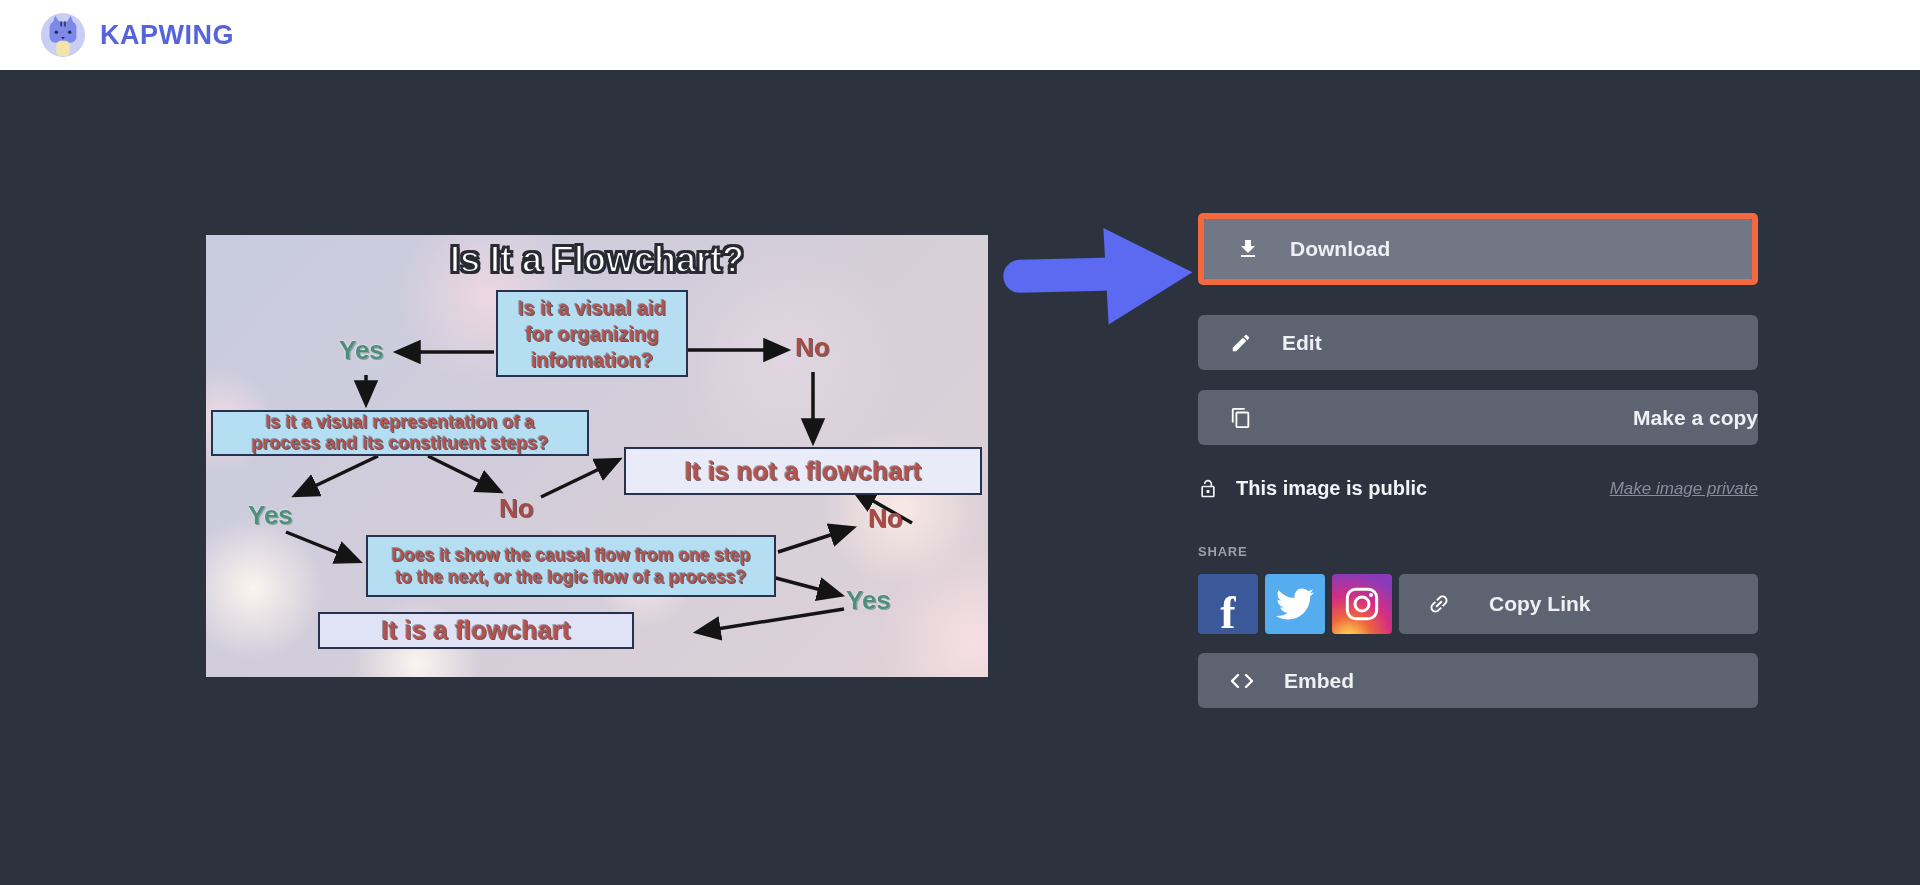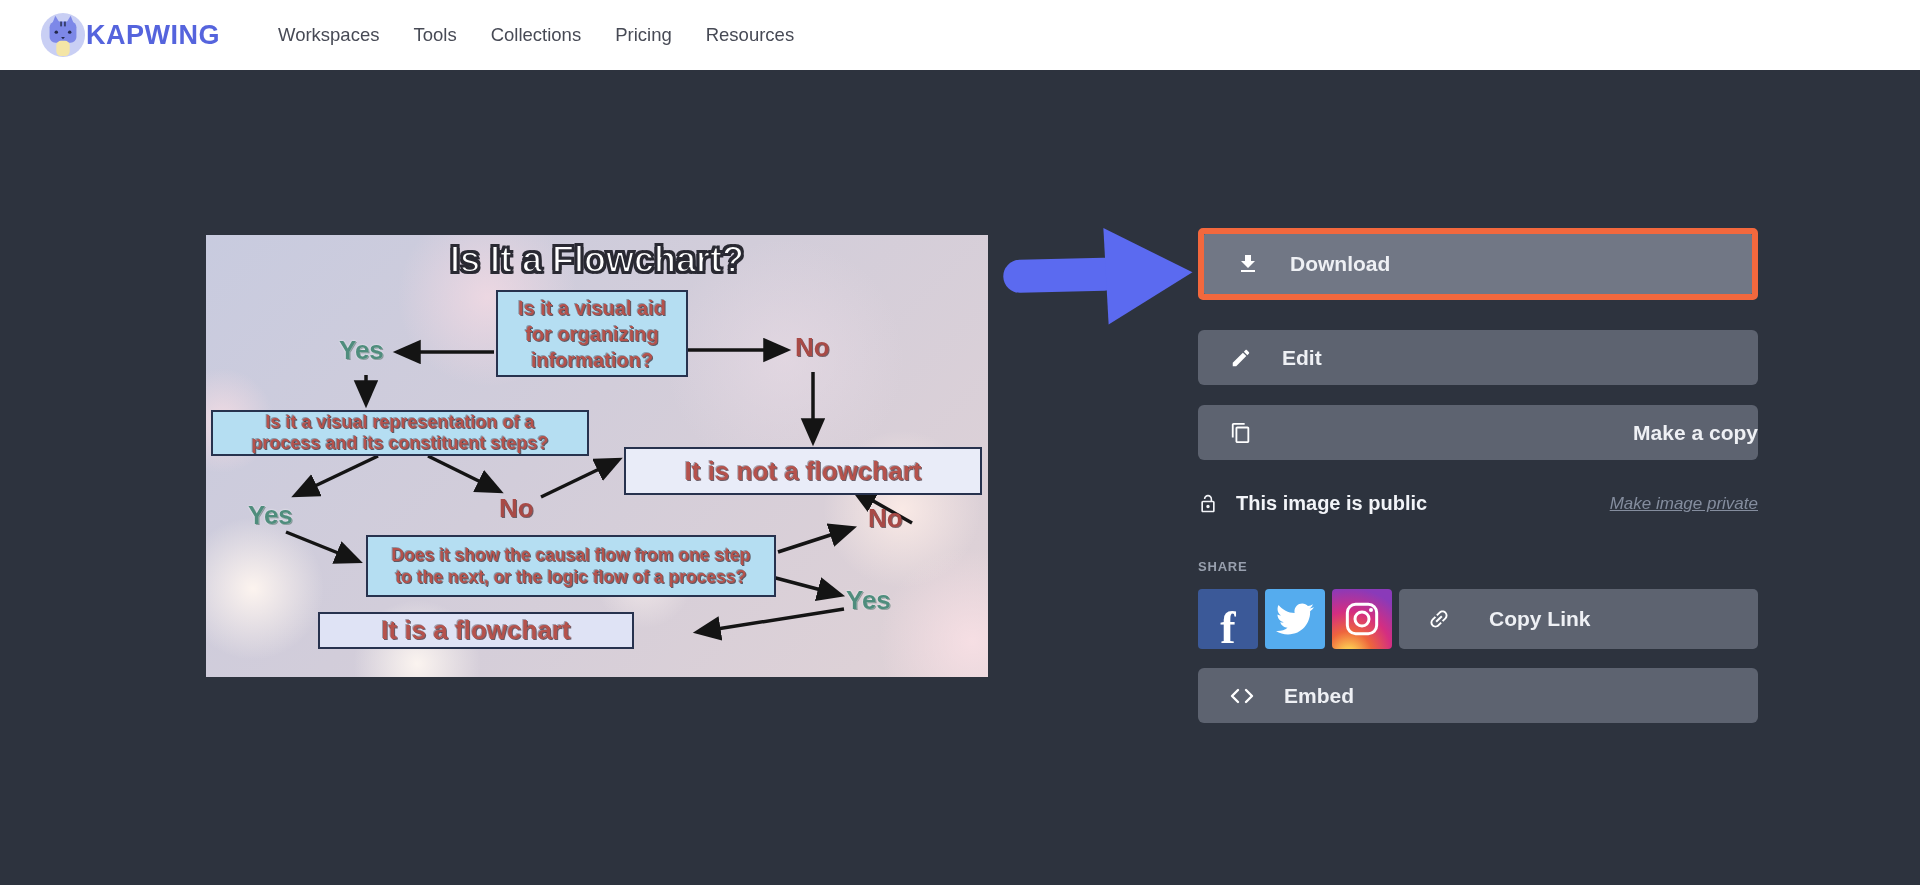--- a/index.html
+++ b/index.html
@@ -2,21 +2,21 @@
 <html><head>
 <meta charset="utf-8">
 <style>
   * { margin:0; padding:0; box-sizing:border-box; }
   html,body { width:1920px; height:885px; overflow:hidden; }
   body { position:relative; background:#2d333e; font-family:"Liberation Sans","DejaVu Sans",sans-serif; }
 
   
   .navbar { position:absolute; left:0; top:0; width:1920px; height:70px; background:#ffffff;
             display:flex; align-items:center; padding-left:40px; z-index:5; }
-  .logo { display:flex; align-items:center; cursor:pointer; }
+  .logo { display:flex; align-items:center; gap:14px; cursor:pointer; }
   .brand { font-size:27px; font-weight:800; letter-spacing:.5px; color:#5564dd; }
   .navmenu { display:flex; gap:34px; margin-left:58px; }
   .navmenu span { font-size:18.5px; color:#474a55; cursor:pointer; }
 
   
   .fc-image { position:absolute; left:206px; top:235px; width:782px; height:442px; overflow:hidden;
     background:
       radial-gradient(circle 95px at 6% 80%, rgba(255,246,240,.95), rgba(255,246,240,0) 75%),
       radial-gradient(circle 70px at 2% 42%, rgba(248,222,228,.8), rgba(248,222,228,0) 75%),
       radial-gradient(circle 120px at 36% 14%, rgba(246,219,228,.75), rgba(246,219,228,0) 75%),
@@ -36,21 +36,21 @@
             text-shadow:1px 1px 0 rgba(44,20,28,.65), -1px -1px 0 rgba(44,20,28,.35); }
   .fc-result { background:#e9ecf8; }
   .fc-result2 { background:#dfe3f5; }
   .fc-yes { font-size:26px; font-weight:bold; color:#4f8d7d; text-shadow:0 0 2px rgba(255,255,255,.9),1px 1px 0 rgba(20,60,50,.5); }
   .fc-no  { font-size:26px; font-weight:bold; color:#a84a46; text-shadow:1px 1px 0 rgba(44,20,28,.6); }
 
   
   .pointer-arrow { position:absolute; left:1002px; top:206px; }
 
   
-  .panel { position:absolute; left:1198px; top:228px; width:560px; }
+  .panel { position:absolute; left:1198px; top:213px; width:560px; }
   .kbtn { display:flex; align-items:center; gap:30px; width:100%; height:55px; padding-left:32px;
           background:#5d6370; border:none; border-radius:6px; cursor:pointer;
           color:#eef0f4; font-size:21px; font-weight:600; font-family:inherit; text-align:left; }
   .orange-wrap { border:6px solid #f3683d; border-radius:5px; }
   .orange-wrap .kbtn { height:60px; border-radius:1px; background:#717785; }
   .mt18 { margin-top:30px; } .mt20 { margin-top:20px;justify-content:space-between; } .mt19 { margin-top:19px; }
   .public-row { margin-top:32px; display:flex; align-items:center; }
   .public-row .lbl { margin-left:18px; font-size:20px; font-weight:700; color:#f2f4f8; }
   .private-link { margin-left:auto; font-size:17px; font-style:italic; color:#848d9e;
                   text-decoration:underline; cursor:pointer; }
@@ -81,27 +81,20 @@
       <rect x="10" y="10" width="28" height="22" rx="6" fill="#7d88e8"></rect>
       <rect x="21" y="10" width="2" height="5" fill="#39406e"></rect>
       <rect x="25" y="10" width="2" height="5" fill="#39406e"></rect>
       <circle cx="17" cy="21" r="1.8" fill="#23284a"></circle>
       <circle cx="31" cy="21" r="1.8" fill="#23284a"></circle>
       <path d="M22 26 h4 l-2 2.5 Z" fill="#23284a"></path>
       <rect x="17" y="30" width="14" height="16" rx="5" fill="#f4e5a6"></rect>
     </svg>
     <span class="brand">KAPWING</span>
   </div>
-  <nav class="navmenu">
-    <span>Workspaces</span>
-    <span>Tools</span>
-    <span>Collections</span>
-    <span>Pricing</span>
-    <span>Resources</span>
-  </nav>
 </header>
 
 <div class="fc-image">
   <svg class="fc-abs" style="left:0;top:0" width="782" height="442" viewBox="0 0 782 442">
     <defs>
       <marker id="ah" markerWidth="9" markerHeight="8" refX="6.5" refY="3.5" orient="auto">
         <polygon points="0 0, 8 3.5, 0 7" fill="#141414"></polygon>
       </marker>
     </defs>
     <g stroke="#141414" stroke-width="3.5" marker-end="url(#ah)">

